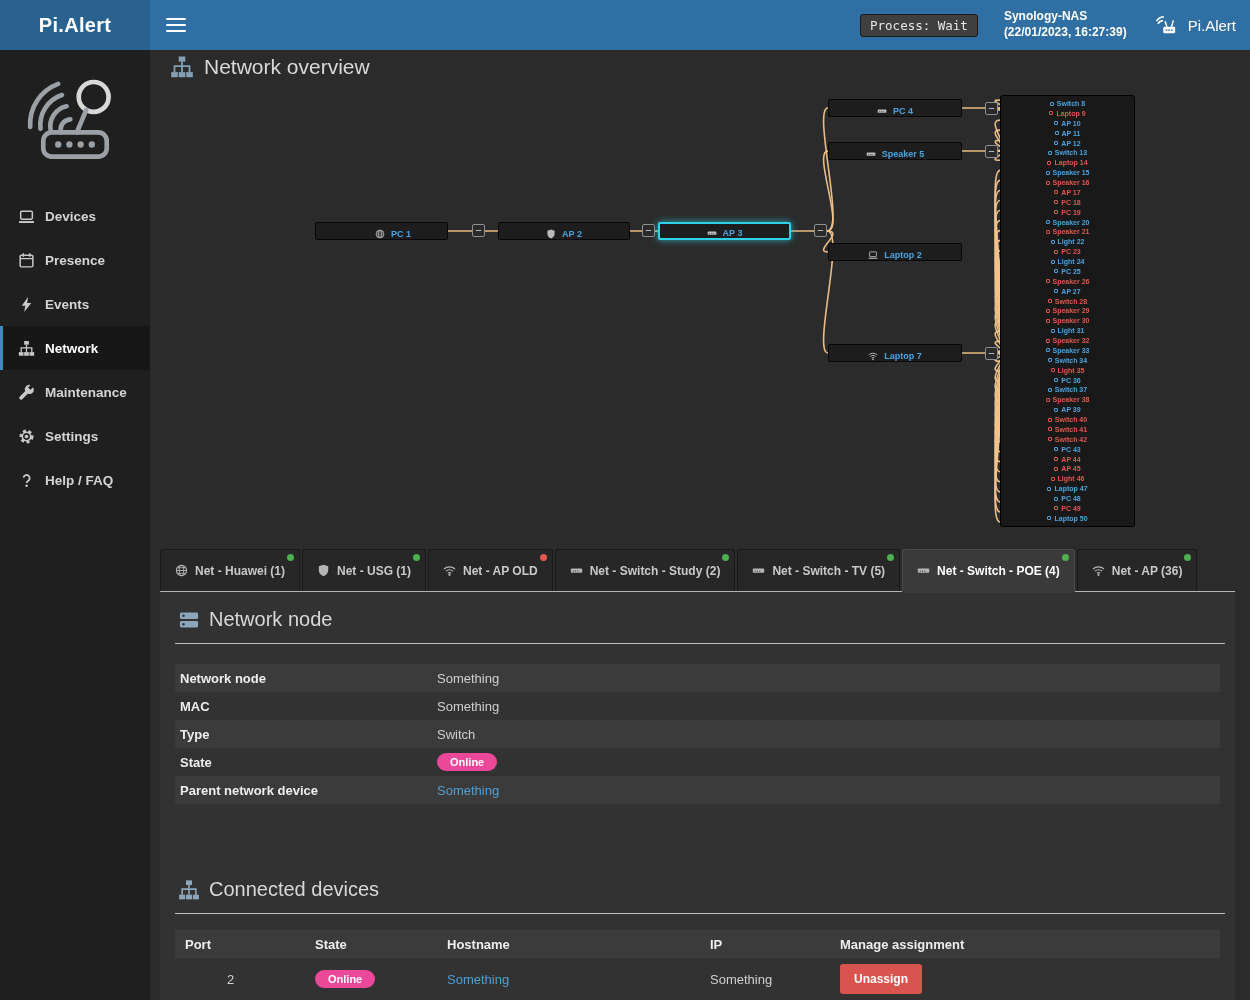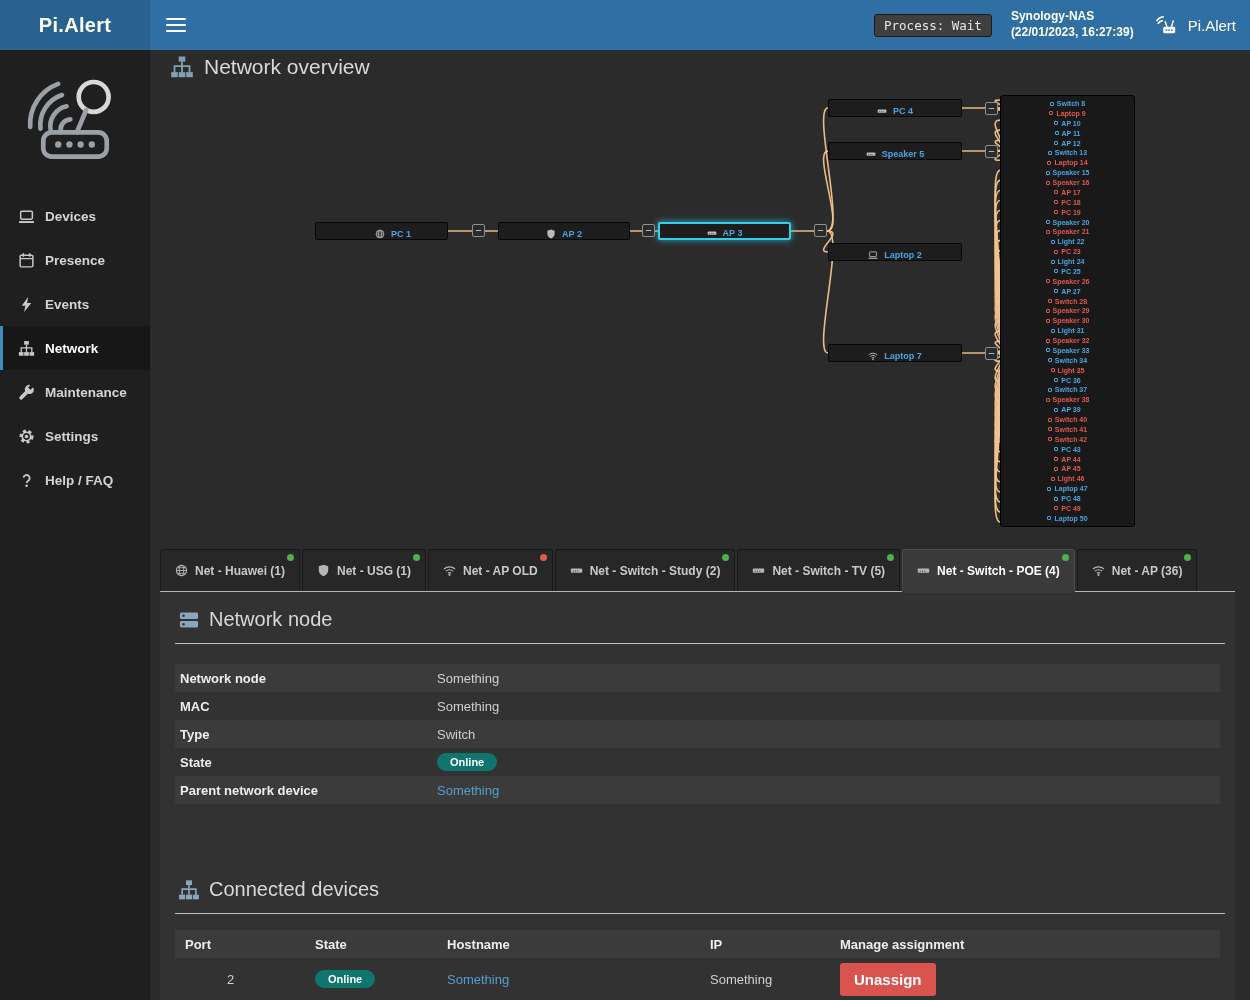--- a/index.html
+++ b/index.html
@@ -7,21 +7,21 @@
     font-family:"Liberation Sans", sans-serif; background:#262626; }
 
   
   .topbar { position:absolute; left:0; top:0; width:1250px; height:50px;
     background:#2f6fa4; display:flex; align-items:stretch; z-index:10; }
   .logo { width:150px; background:#29618f; display:flex; align-items:center;
     justify-content:center; color:#fff; font-size:20px; font-weight:700; letter-spacing:.3px; }
   .nav-strip { flex:1; display:flex; align-items:center; padding:0 14px 0 16px; }
   .burger { width:20px; cursor:pointer; }
   .burger i { display:block; height:2px; background:#fff; margin:4px 0; border-radius:1px; }
-  .tb-right { margin-left:auto; display:flex; align-items:center; gap:19px; }
+  .tb-right { margin-left:auto; display:flex; align-items:center; gap:26px; }
   .proc-badge { font-family:"DejaVu Sans Mono", monospace; font-size:12.5px; color:#e6e6e6;
     background:#3f3f3f; border:1px solid #1c1c1c; border-radius:3px; padding:3px 9px; }
   .hostblock { color:#fff; font-size:12px; font-weight:700; line-height:1.3; }
   .tb-brand { display:flex; align-items:center; gap:9px; color:#fff; font-size:15px; }
   .tb-brand .icn { width:26px; height:22px; color:#fff; }
 
   
   .sidebar { position:absolute; left:0; top:50px; width:150px; bottom:0;
     background:#1f1f1f; z-index:9; }
   .side-art { padding:22px 16px 18px 16px; display:flex; justify-content:center; }
@@ -73,31 +73,31 @@
   .section-header { display:flex; align-items:center; gap:9px; padding:16px 0 12px 18px;
     color:#d8d8d8; font-size:20px; }
   .section-header .icn { width:22px; height:22px; color:#8ca6bb; }
   .hr { height:1px; background:#cfcfcf; margin:0 10px 0 15px; opacity:.9; }
   .kv { margin:20px 15px 0 15px; }
   .kv-row { display:flex; height:28px; align-items:center; font-size:13px; }
   .kv-row:nth-child(odd) { background:#3b3b3b; }
   .kv-label { width:262px; padding-left:5px; font-weight:700; color:#eeeeee; }
   .kv-value { color:#cfcfcf; }
   .link { color:#56a3d9; text-decoration:none; cursor:pointer; }
-  .badge-g { background:#0f766e; color:#fff; font-size:11px; font-weight:700;
+  .badge-g { background:#ec4899; color:#fff; font-size:11px; font-weight:700;
     padding:3px 13px; border-radius:10px; display:inline-block; }
   .sec2 { margin-top:58px; }
   .dev { margin:16px 15px 0 15px; }
   .dev-head, .dev-row { display:grid; grid-template-columns:130px 132px 263px 130px 1fr;
     align-items:center; padding-left:10px; font-size:13px; }
   .dev-head { height:28px; background:#3b3b3b; font-weight:700; color:#eeeeee; }
   .dev-row { height:42px; color:#d0d0d0; }
   .cell-port { padding-left:42px; }
   .unassign { background:#d9534f; color:#fff; border:none; border-radius:3px;
-    font-weight:700; font-size:15px; padding:8px 14px; cursor:pointer;
+    font-weight:700; font-size:12px; padding:8px 14px; cursor:pointer;
     font-family:"Liberation Sans", sans-serif; }
   .icn svg { width:100%; height:100%; display:block; }
 </style>
 </head>
 <body>
 
 <div class="topbar">
   <div class="logo">Pi.Alert</div>
   <div class="nav-strip">
     <div class="burger">

